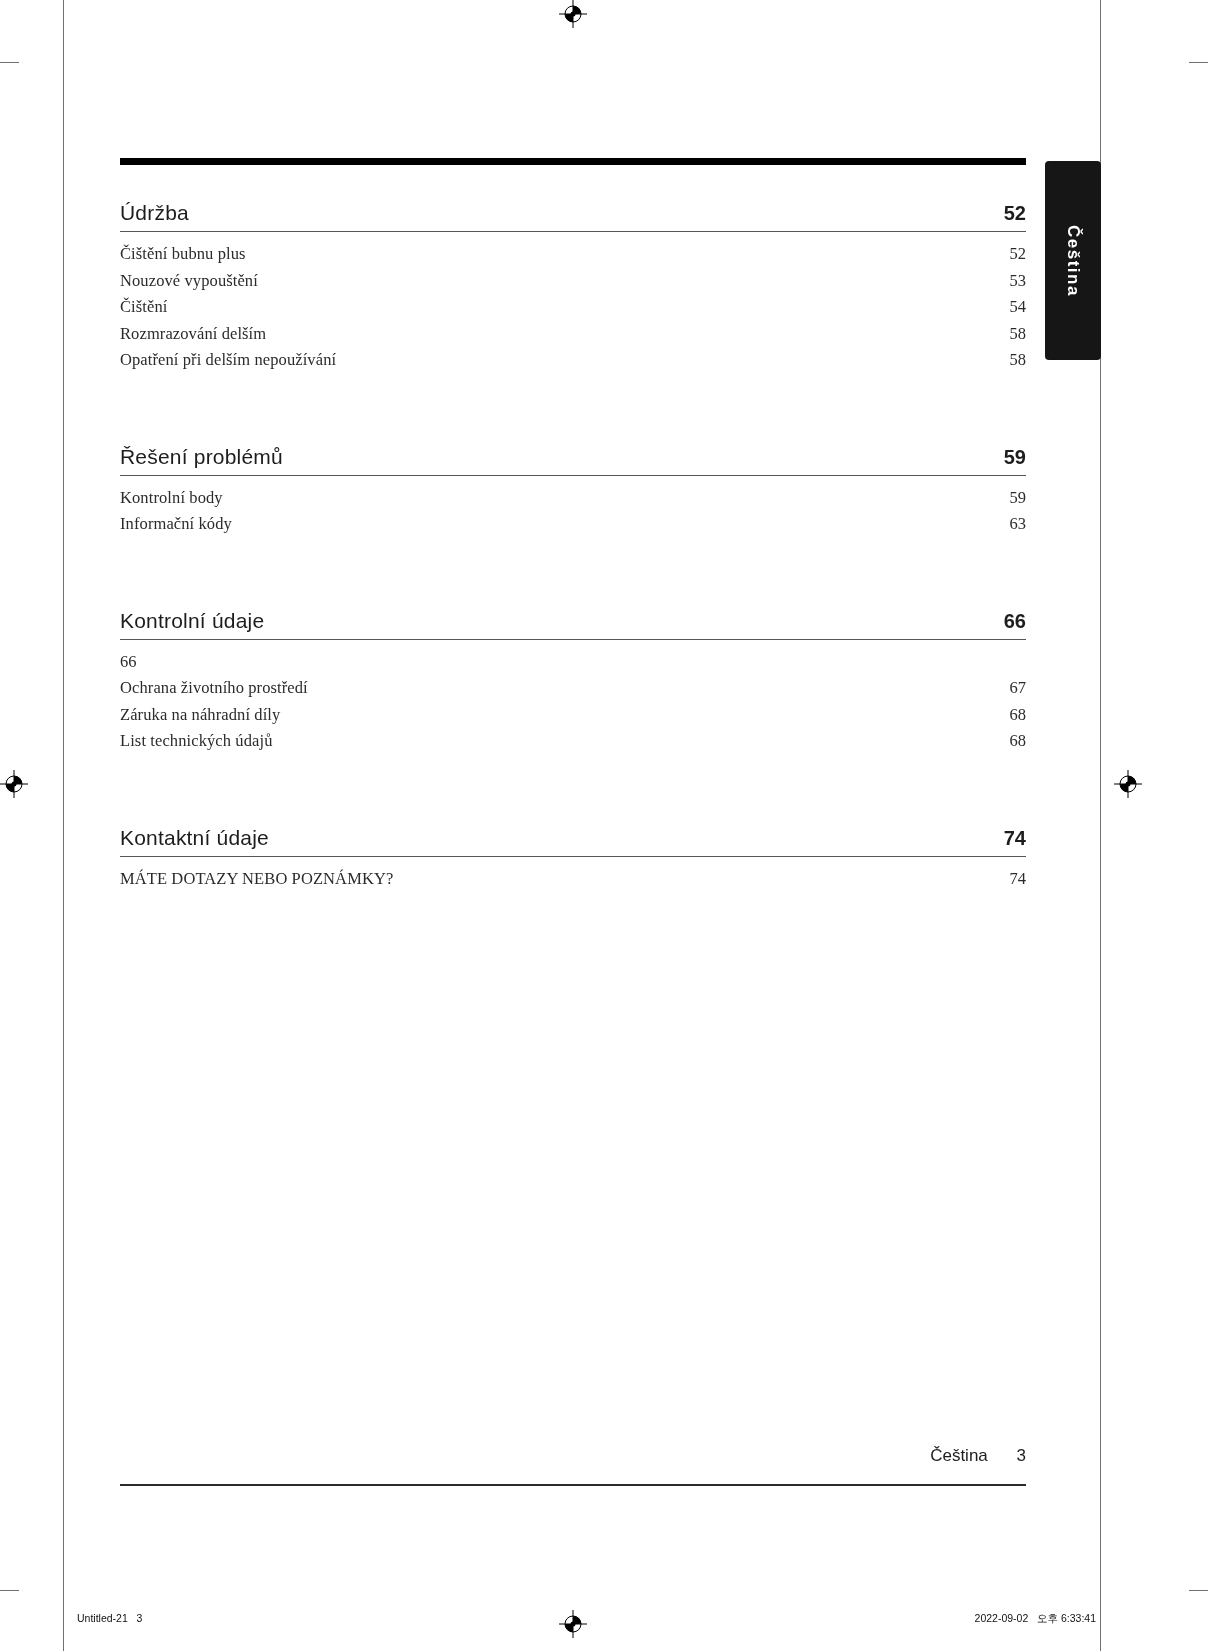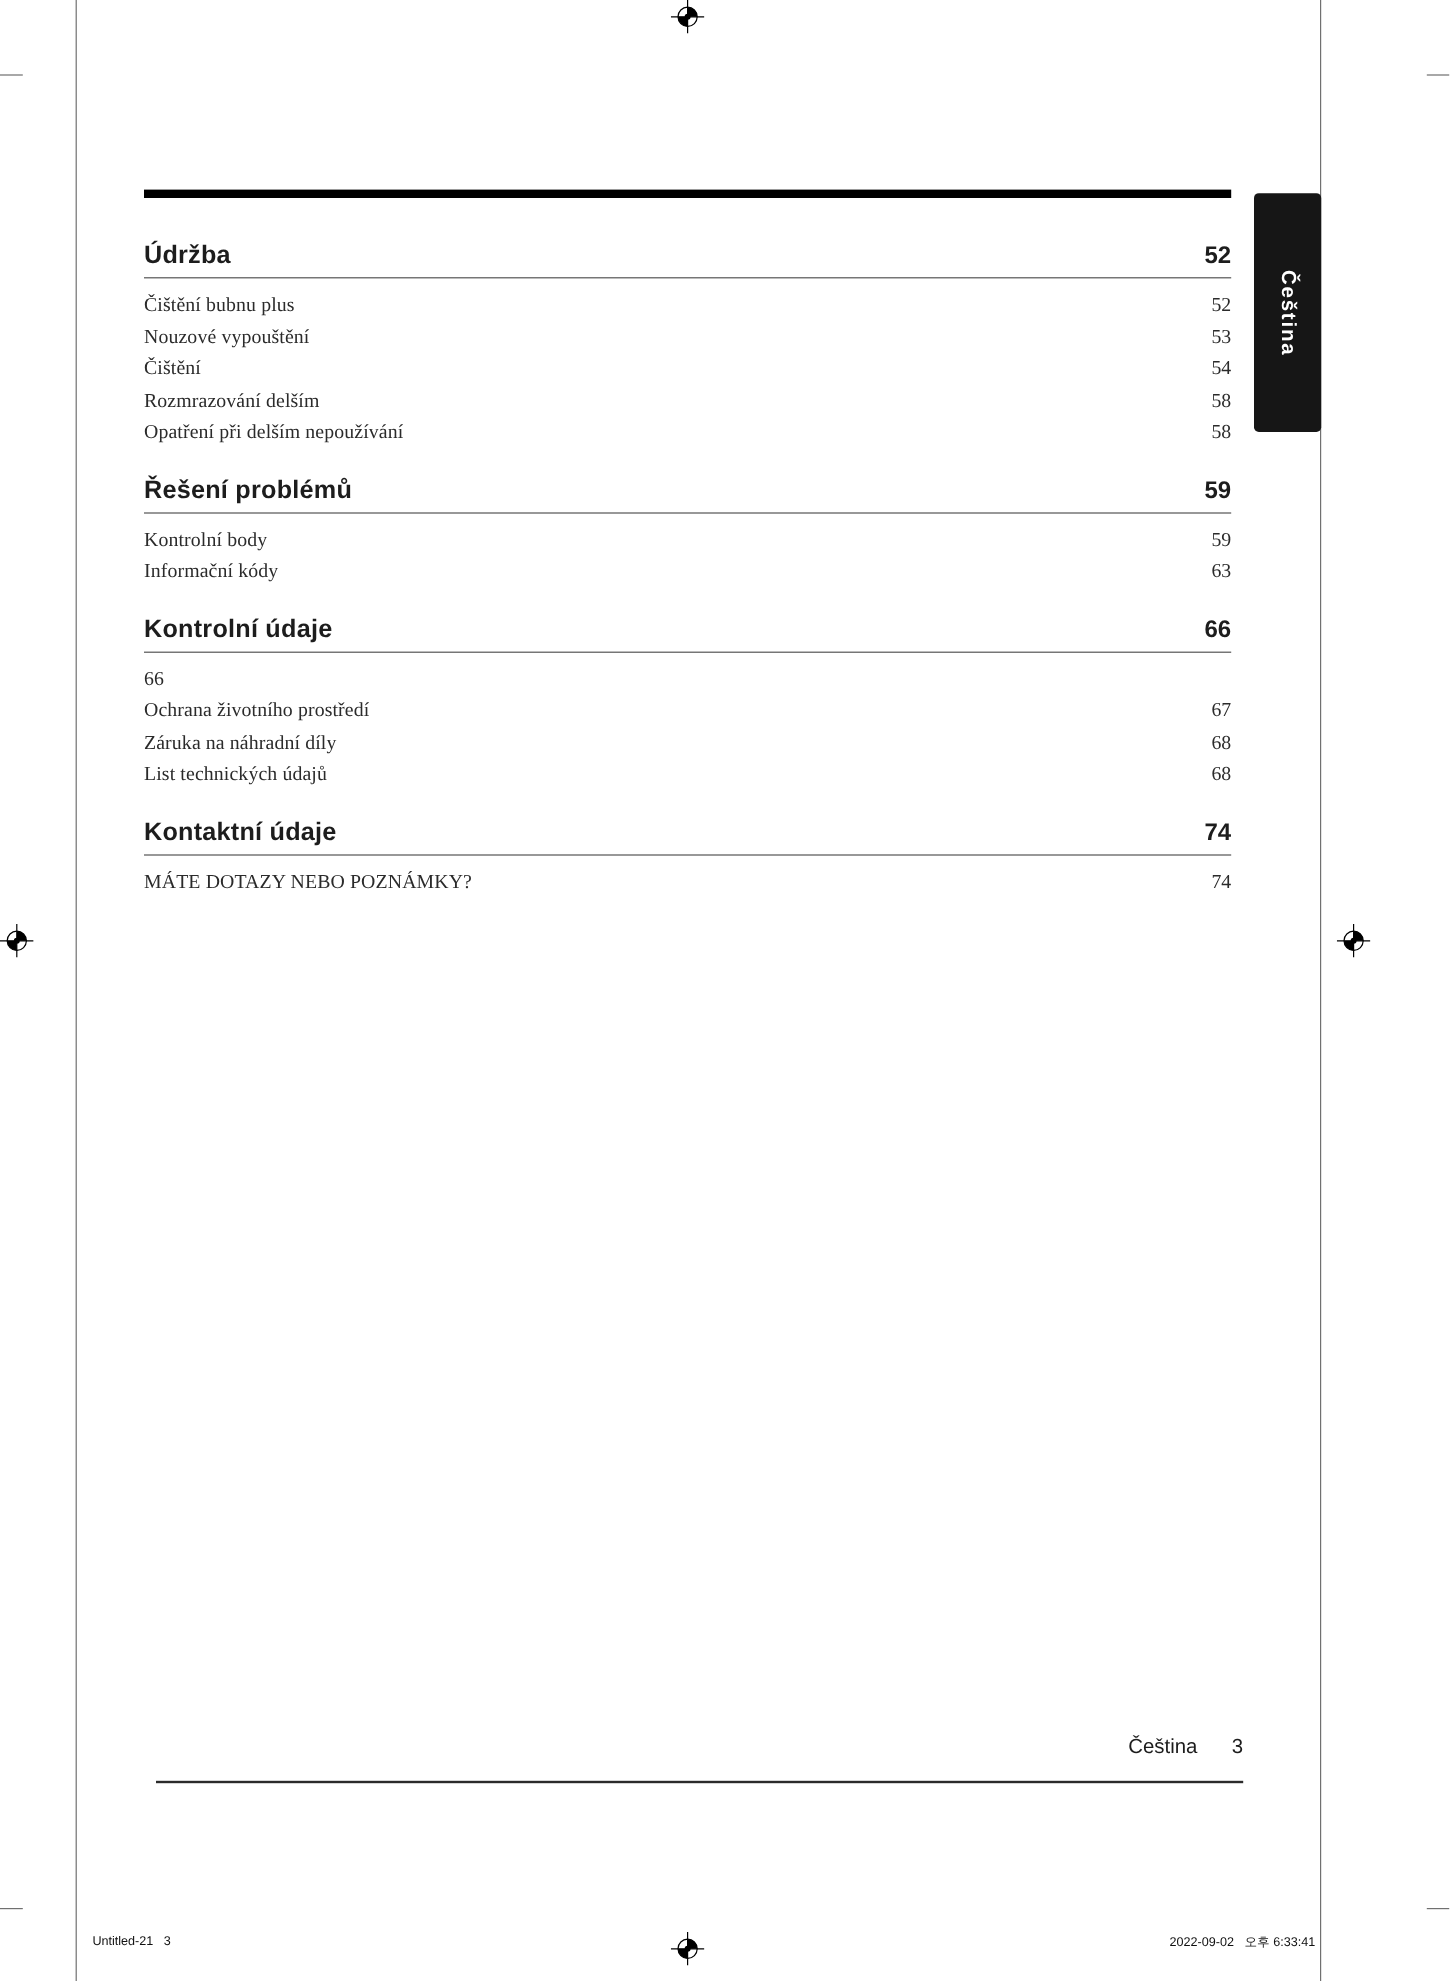--- a/index.html
+++ b/index.html
@@ -27,28 +27,28 @@
   .reg { position: absolute; width: 28px; height: 28px; }
   .reg.top    { left: 559px;  top: 0px; }
   .reg.leftm  { left: 0px;    top: 770px; }
   .reg.rightm { left: 1114px; top: 770px; }
   .reg.bottom { left: 559px;  top: 1610px; }
 
   
   .content { position: absolute; left: 120px; top: 158px; width: 906px; }
   .top-bar { height: 7px; background: #000000; }
 
-  .section { margin-top: 23px; }
+  .section { margin-top: 71px; }
   .section.first { margin-top: 36px; }
 
   .sec-head {
     display: flex; justify-content: space-between; align-items: baseline;
     border-bottom: 1px solid #555555; padding-bottom: 6px;
   }
-  .sec-title { font-size: 21px; font-weight: 700; letter-spacing: 0.2px; color: #1d1d1d; }
+  .sec-title { font-size: 21px; font-weight: 400; letter-spacing: 0.2px; color: #1d1d1d; }
   .sec-page  { font-size: 20px; font-weight: 600; color: #1d1d1d; }
 
   .sec-items { list-style: none; margin: 9px 0 0 0; padding: 0; font-family: Liberation Serif, serif; }
   .sec-items li {
     display: flex; justify-content: space-between;
     font-size: 16.5px; line-height: 26.5px; color: #2b2b2b;
   }
   .item-label { letter-spacing: 0.1px; }
 
   
@@ -57,21 +57,21 @@
     background: #161616; border-radius: 4px;
     display: flex; align-items: center; justify-content: center;
   }
   .lang-tab span {
     writing-mode: vertical-rl;
     color: #ffffff; font-size: 17px; font-weight: 700; letter-spacing: 1.5px;
   }
 
   
   .page-footer {
-    position: absolute; left: 130px; top: 1446px; width: 906px;
+    position: absolute; left: 120px; top: 1446px; width: 906px;
     text-align: right; font-size: 17px; color: #1d1d1d;
     padding-bottom: 18px; border-bottom: 2px solid #2b2b2b;
   }
   .page-footer .num { margin-left: 24px; }
 
   
   .slug-left, .slug-right {
     position: absolute; top: 1612px; font-size: 10.5px; color: #111111; white-space: pre;
   }
   .slug-left  { left: 77px; }

